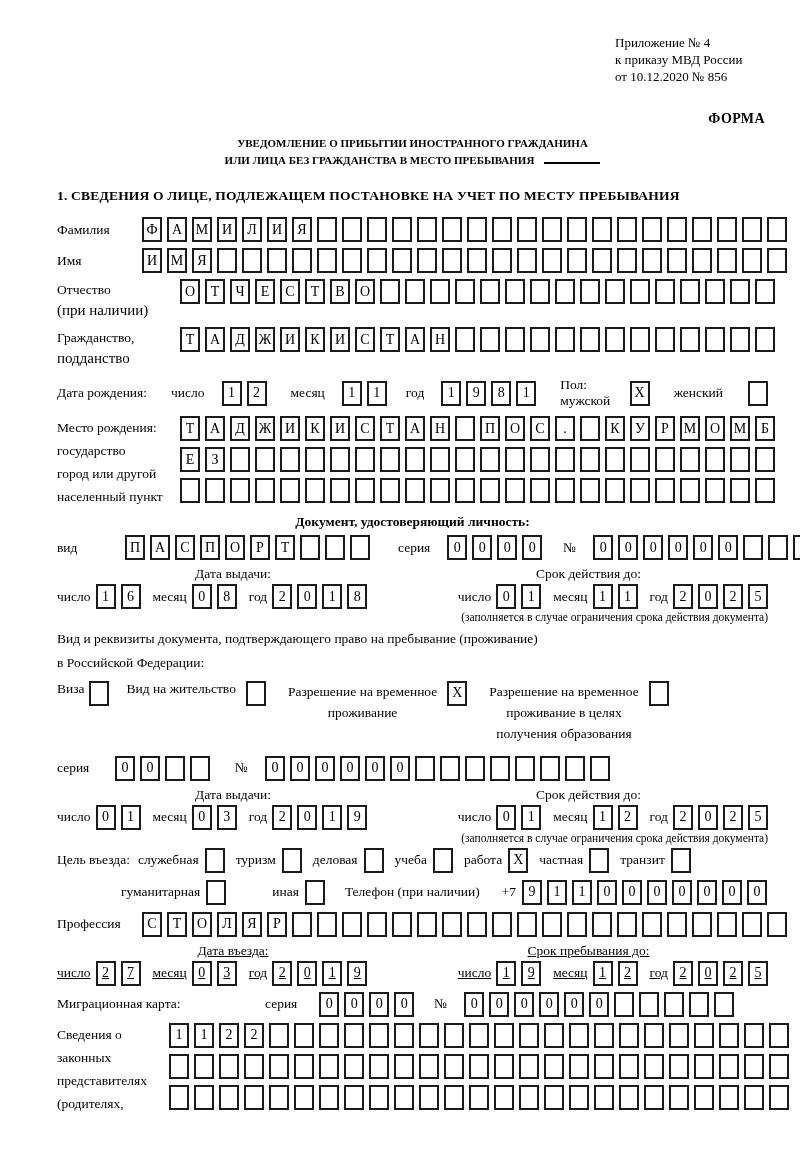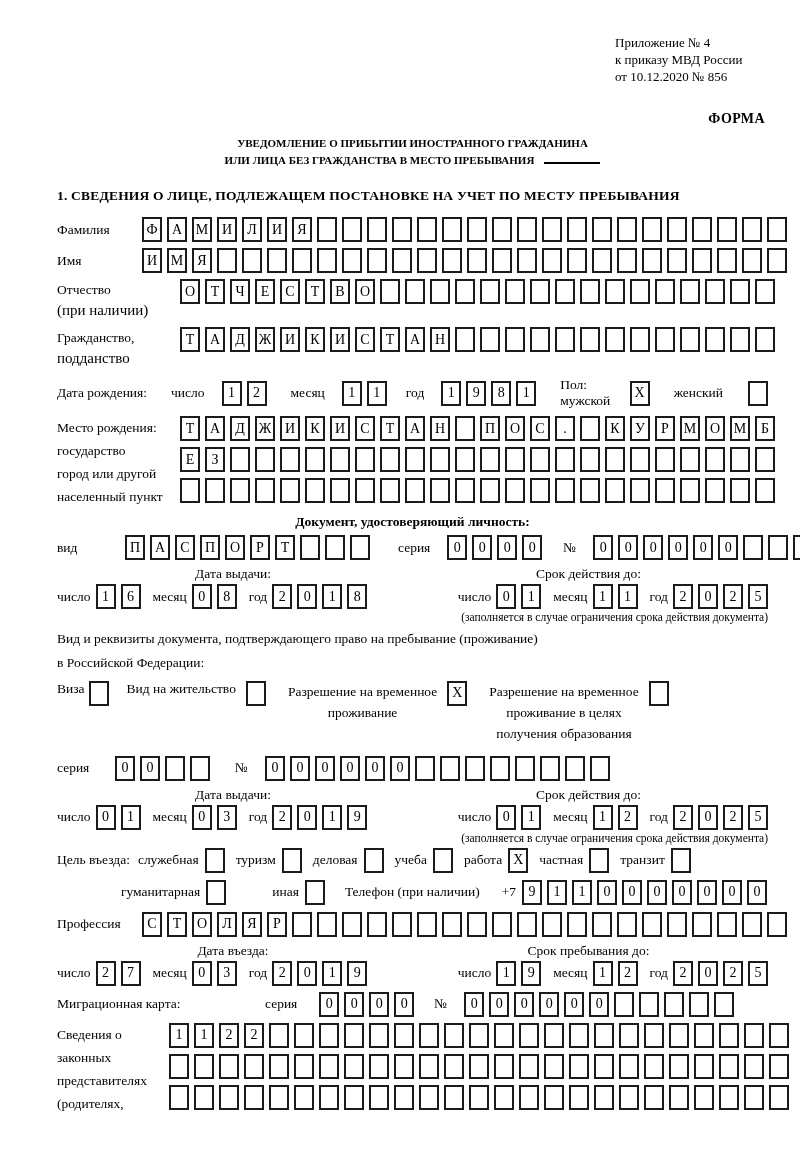--- a/index.html
+++ b/index.html
@@ -591,21 +591,21 @@
         <span class="cell"></span>
         <span class="cell"></span>
         <span class="cell"></span>
         <span class="cell"></span>
         <span class="cell"></span>
         <span class="cell"></span>
         <span class="cell"></span>
       </div>
   </div>
 
-  <div class="dates" style="">
+  <div class="dates" style="text-decoration:underline;">
     <div class="dcol1">
       <div class="dhead">Дата въезда:</div>
       <div class="dgroup">
         <span class="dl first">число</span>
         <div class="cellrow">
             <span class="cell">2</span>
             <span class="cell">7</span>
           </div>
         <span class="dl">месяц</span>
         <div class="cellrow">

